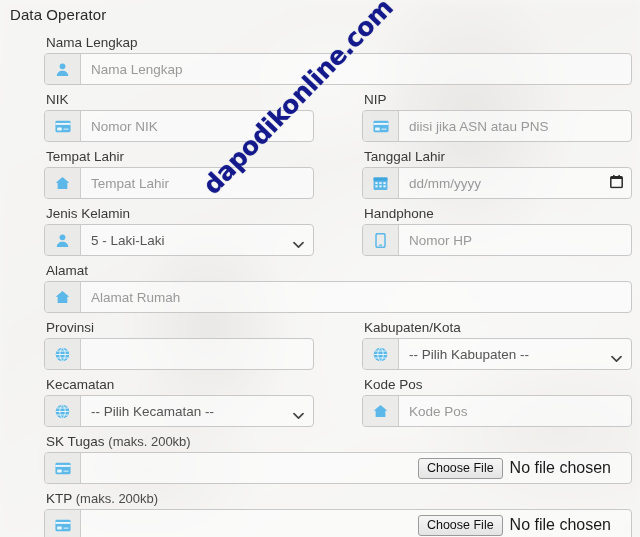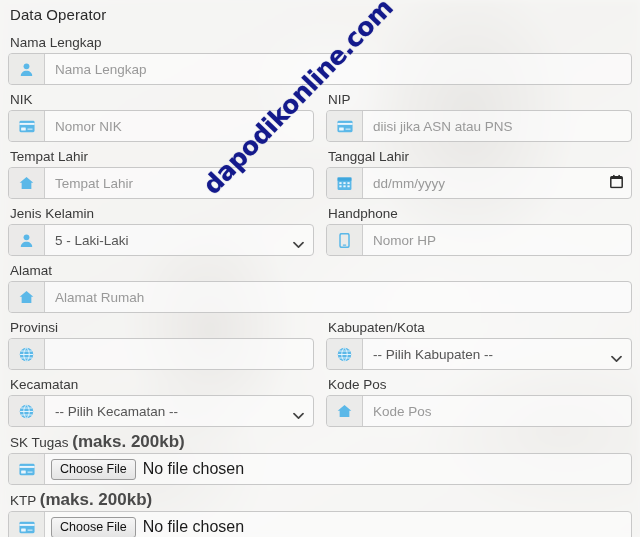--- a/index.html
+++ b/index.html
@@ -51,36 +51,35 @@
     font-weight: 400;
     color: #2b2b2b;
     letter-spacing: .1px;
     padding: 6px 2px 10px 2px;
   }
 
   .row {
     display: flex;
     gap: 12px;
   }
-  .col { width: 50%; }
+  .col { width: 50%; margin-left: 36px; }
   .col.full { width: 100%; }
 
   .field { margin-bottom: 5px; }
 
   .field-label {
     font-size: 13.5px;
     color: #3a3a3a;
     line-height: 17px;
     padding: 1px 0 2px 2px;
     white-space: nowrap;
   }
   .field-label .sub {
-    font-size: 17px;
+    font-size: 13px;
     color: #4a4a4a;
-    font-weight: bold;
   }
 
   
   .input-group {
     display: flex;
     align-items: stretch;
     height: 32px;
     border: 1px solid #c8c8c8;
     border-radius: 4px;
     background: rgba(252,252,252,.66);
@@ -129,23 +128,24 @@
     right: 8px;
     top: 50%;
     transform: translateY(-50%);
   }
 
   
   .file-control {
     flex: 1 1 auto;
     display: flex;
     align-items: center;
-    padding: 0 6px;
+    padding: 0 20px;
     gap: 7px;
     overflow: hidden;
+    justify-content: flex-end;
   }
   .choose-btn {
     font-size: 12.5px;
     color: #111;
     background: linear-gradient(#f6f6f6, #e4e4e4);
     border: 1px solid #9a9a9a;
     border-radius: 3px;
     padding: 2px 8px 3px 8px;
     line-height: 14px;
     white-space: nowrap;

